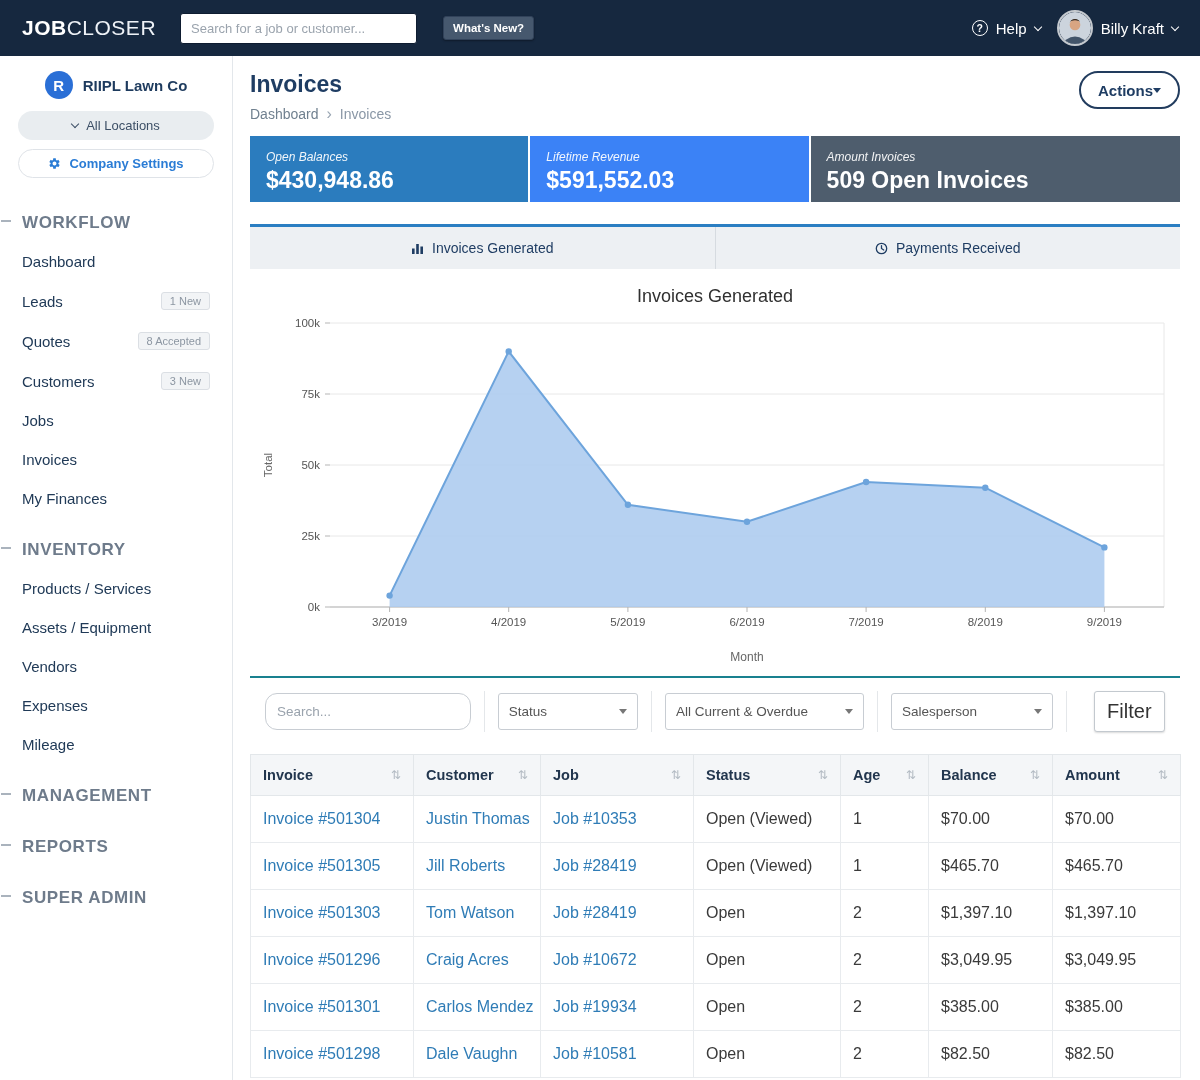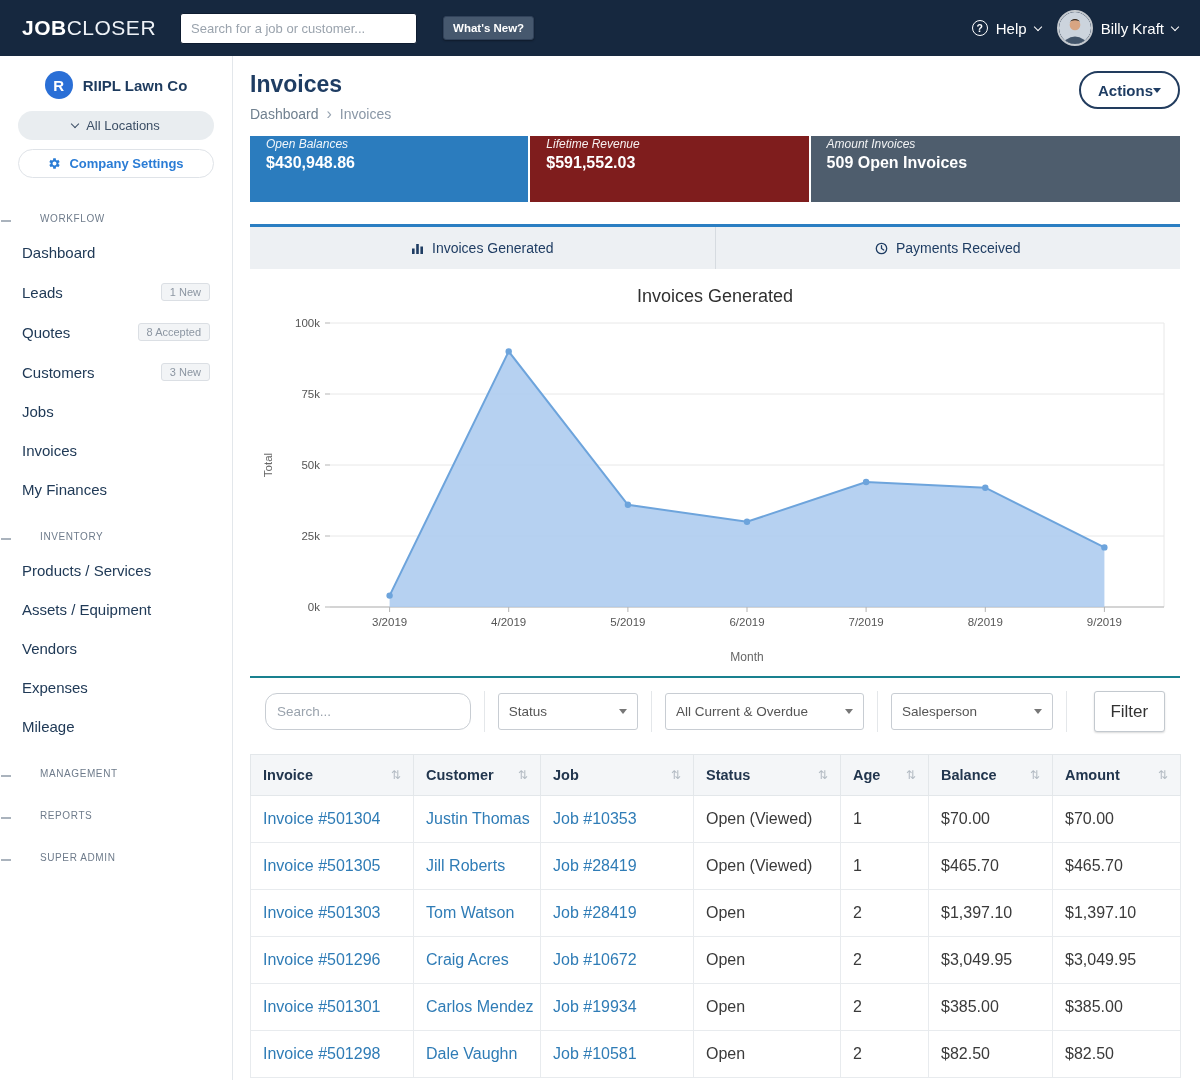--- a/index.html
+++ b/index.html
@@ -23,57 +23,57 @@
 .shell{display:flex;height:1024px;overflow:hidden}
 .sidebar{width:233px;flex:0 0 233px;background:#fff;border-right:1px solid #e3e7eb;padding-top:15px}
 .company{display:flex;align-items:center;gap:10px;justify-content:center;cursor:pointer}
 .cicon{width:28px;height:28px;border-radius:50%;background:#2a6fd6;color:#fff;font-weight:800;font-size:15px;display:flex;align-items:center;justify-content:center}
 .cname{font-size:15px;font-weight:700;color:#1e3b5e}
 .pill{height:29px;margin:12px 18px 0;border-radius:15px;display:flex;align-items:center;justify-content:center;gap:8px;font-size:13px;cursor:pointer}
 .loc-pill{background:#e9edf0;color:#3c4f66}
 .set-pill{background:#fff;border:1px solid #dfe3e8;color:#2a7cd5;margin-top:9px;font-weight:600}
 .gear{display:inline-flex;align-items:center}
 .nav{margin-top:26px}
-.nav-section-header{position:relative;padding:9px 40px;font-size:10px;font-weight:400;letter-spacing:.6px;color:#6e7b8b;margin-top:13px;cursor:pointer}
+.nav-section-header{position:relative;padding:9px 22px;font-size:17px;font-weight:700;letter-spacing:.6px;color:#6e7b8b;margin-top:13px;cursor:pointer}
 .nav .nav-section-header:first-child{margin-top:0}
 .dash-icon{position:absolute;left:1px;top:16px;width:10px;border-top:2px dashed #aab3bd}
 .nav-item{display:flex;align-items:center;padding:11px 22px;font-size:15px;color:#203a57;cursor:pointer}
 .nav-badge{margin-left:auto;font-size:11px;color:#8c96a2;background:#f2f4f6;border:1px solid #dbdfe4;border-radius:3px;padding:2px 8px;white-space:nowrap}
 
 .main{flex:1;padding:15px 20px 0 17px;overflow:hidden}
 .page-head{display:flex;align-items:flex-start}
 .page-title{font-size:23px;font-weight:700;color:#1f3d63}
 .breadcrumb{margin-top:7px;font-size:14px;color:#8a97a6;display:flex;align-items:center;gap:8px}
 .bc-sep{color:#9aa6b3;font-size:16px}
 .bc-link{color:#70808f;cursor:pointer}
 .actions-btn{margin-left:auto;height:38px;padding:0 17px;border-radius:19px;background:#fff;border:2px solid #223c5e;color:#1f3d63;font-size:15px;font-weight:600;display:flex;align-items:center;cursor:pointer;font-family:inherit}
 .caret{width:0;height:0;border-left:4.5px solid transparent;border-right:4.5px solid transparent;border-top:5.5px solid currentColor;display:inline-block}
 .stats{display:flex;gap:2px;margin-top:13px}
-.stat-card{flex:1;height:66px;padding:1px 16px;color:#fff}
+.stat-card{flex:1;height:66px;padding:14px 16px;color:#fff}
 .stat-card:last-child{flex:1.37}
 .stat-label{font-size:12px;font-style:italic;opacity:.93}
-.stat-value{font-size:16px;font-weight:700;margin-top:3px}
+.stat-value{font-size:23px;font-weight:700;margin-top:3px}
 .tabs{margin-top:22px;border-top:3px solid #2a7ec2;background:#edf0f3;display:flex;height:45px}
 .tab{flex:1;display:flex;align-items:center;justify-content:center;gap:8px;font-size:14px;color:#1f3d63;cursor:pointer}
 .tab+.tab{border-left:1px solid #d6dbe0}
 .tab-icon{display:inline-flex;align-items:center}
 .chart-section{padding-top:17px}
 .chart-title{text-align:center;font-size:18px;color:#303030;font-weight:500}
 svg text{font-family:"Liberation Sans",sans-serif}
 
 .filter-bar{border-top:2px solid #19818f;margin-top:3px;padding:13px 15px;display:flex;align-items:center}
 .f-search{width:210px;height:37px;border:1px solid #c8cdd3;border-radius:12px;padding:0 11px;font-size:13.5px;font-family:inherit;color:#333;outline:none}
 .f-search::placeholder{color:#9aa3ad}
 .vsep{width:1px;align-self:stretch;background:#e4e7ea;margin:0 13px}
 .select{height:37px;border:1px solid #c8cdd3;border-radius:3px;background:#fff;display:flex;align-items:center;justify-content:space-between;padding:0 10px;font-size:13.5px;color:#555;cursor:pointer}
 .w-status{width:143px}
 .w-overdue{width:203px}
 .w-sales{width:165px}
 .sel-caret{width:0;height:0;border-left:4px solid transparent;border-right:4px solid transparent;border-top:5px solid #777}
-.filter-btn{margin-left:14px;width:73px;height:41px;background:#fff;border:1px solid #c3c9cf;border-radius:3px;font-size:17px;color:#333;cursor:pointer;box-shadow:0 1px 2px rgba(0,0,0,.15);font-family:inherit}
+.filter-btn{margin-left:14px;width:73px;height:41px;background:#fff;border:1px solid #c3c9cf;border-radius:3px;font-size:20px;color:#333;cursor:pointer;box-shadow:0 1px 2px rgba(0,0,0,.15);font-family:inherit}
 
 .inv-table{width:100%;border-collapse:collapse;margin-top:9px;table-layout:fixed}
 .inv-table th{background:#f4f6f8;border:1px solid #e3e7ea;padding:12px;font-size:14.5px;color:#22364e;text-align:center;cursor:pointer}
 .th-inner{display:flex;align-items:center;justify-content:space-between}
 .sort-icon{color:#b2bac2;font-size:12px;cursor:pointer;font-weight:400}
 .inv-table td{border:1px solid #e8ebee;padding:14px 12px;font-size:16px;color:#3a3a3a;overflow:hidden;white-space:nowrap}
 .cell-link{color:#2f7cb6;cursor:pointer;text-decoration:none}
 </style>
 </head>
 <body>
@@ -190,21 +190,21 @@
         <span>Actions</span>
         <span class="caret"></span>
       </button>
     </div>
 
     <div class="stats">
       <div class="stat-card" style="background: rgb(43, 124, 190);">
         <div class="stat-label">Open Balances</div>
         <div class="stat-value">$430,948.86</div>
       </div>
-      <div class="stat-card" style="background: #7f1d1d;">
+      <div class="stat-card" style="background: #3b82f6;">
         <div class="stat-label">Lifetime Revenue</div>
         <div class="stat-value">$591,552.03</div>
       </div>
       <div class="stat-card" style="background: rgb(78, 93, 109);">
         <div class="stat-label">Amount Invoices</div>
         <div class="stat-value">509 Open Invoices</div>
       </div>
     </div>
 
     <div class="tabs">

